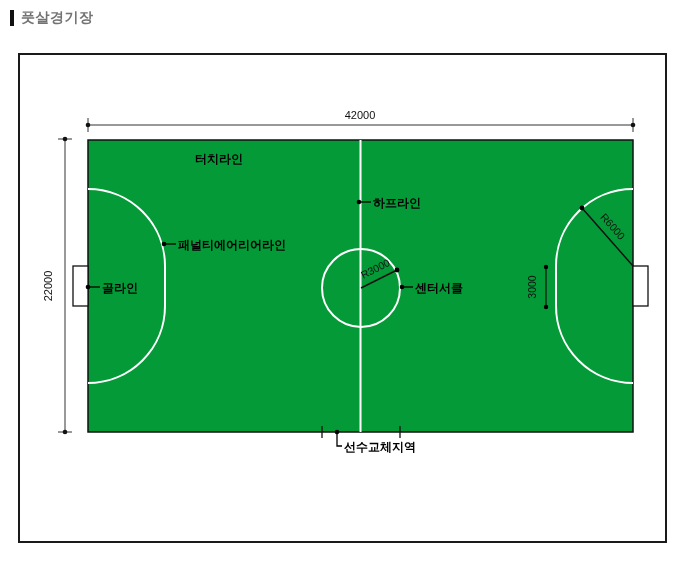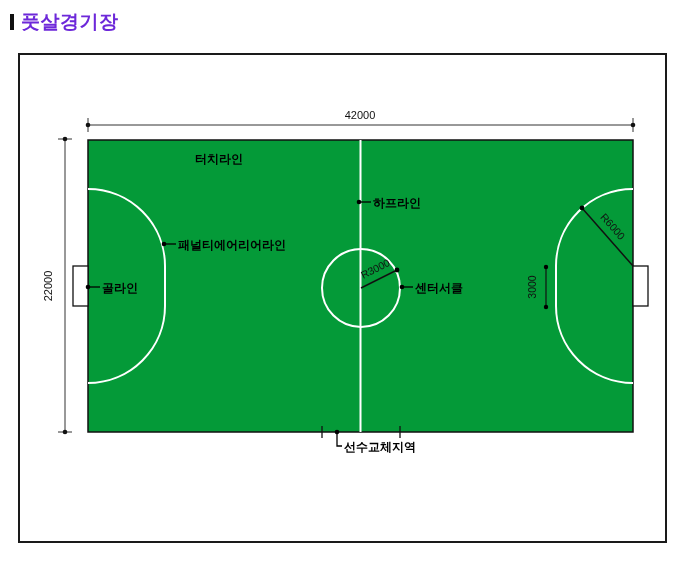--- a/index.html
+++ b/index.html
@@ -21,23 +21,23 @@
     display: flex;
     align-items: center;
     gap: 7px;
   }
   .title-accent {
     width: 4px;
     height: 16px;
     background: #111;
   }
   .title-text {
-    font-size: 19px;
+    font-size: 14px;
     font-weight: bold;
-    color: #6d28d9;
+    color: #737373;
     letter-spacing: 0.5px;
   }
   svg { position: absolute; left: 0; top: 0; }
   .dim-text {
     font-size: 11px;
     fill: #111;
     font-family: "Liberation Sans", sans-serif;
   }
   .dim-text-sm {
     font-size: 10.5px;

